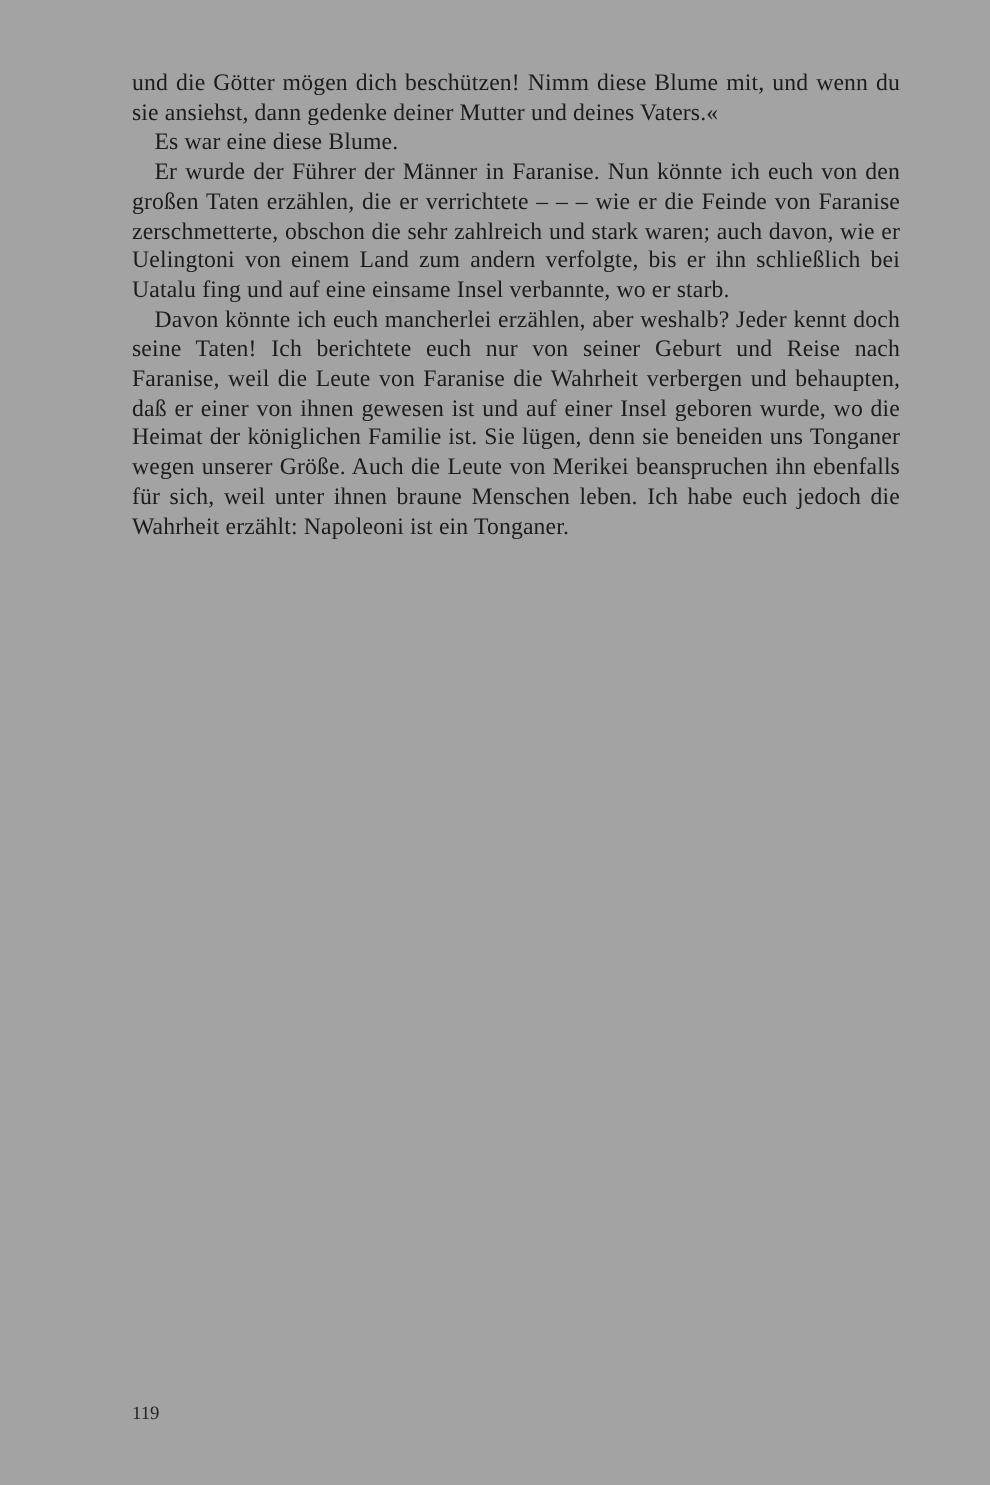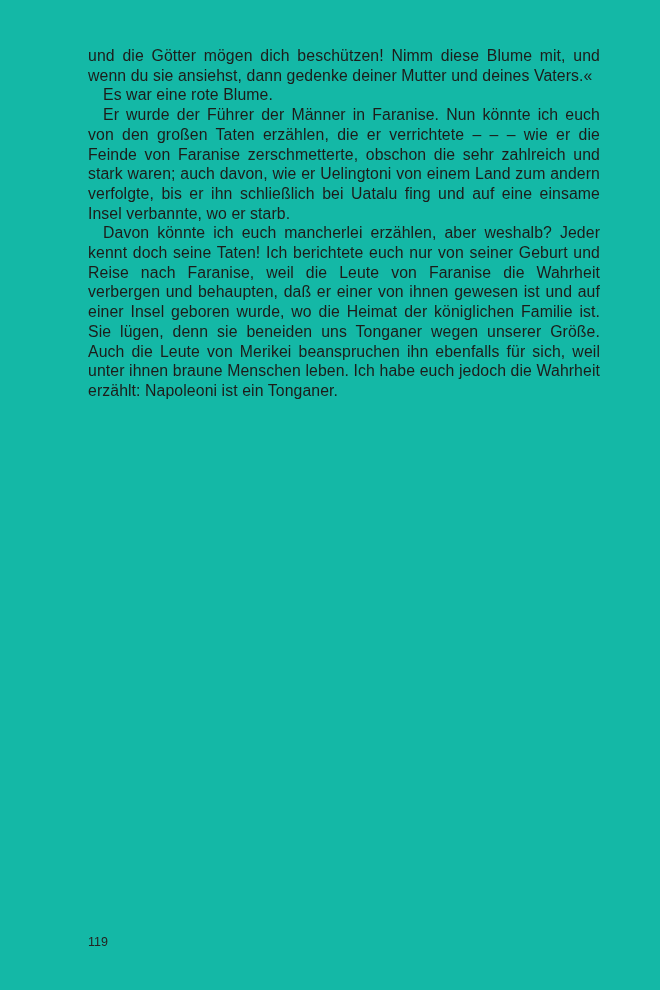--- a/index.html
+++ b/index.html
@@ -3,23 +3,23 @@
 <meta charset="utf-8">
 <style>
   html, body {
     margin: 0;
     padding: 0;
   }
   .page {
     position: relative;
     width: 660px;
     height: 990px;
-    background: #14b8a6;
+    background: #a3a3a3;
     overflow: hidden;
-    font-family: Liberation Sans, sans-serif;
+    font-family: Liberation Serif, serif;
     color: #1d1c1a;
   }
   .text-block {
     position: absolute;
     left: 88px;
     top: 46px;
     width: 512px;
     text-align: justify;
     font-size: 15.8px;
     line-height: 19.7px;
@@ -41,18 +41,18 @@
     line-height: 15px;
     color: #242321;
   }
 </style>
 </head>
 <body>
 
 <div class="page">
   <div class="text-block">
     <p>und die Götter mögen dich beschützen! Nimm diese Blume mit, und wenn du sie ansiehst, dann gedenke deiner Mutter und deines Vaters.«</p>
-    <p class="indented">Es war eine rote Blume.</p>
+    <p class="indented">Es war eine diese Blume.</p>
     <p class="indented">Er wurde der Führer der Männer in Faranise. Nun könnte ich euch von den großen Taten erzählen, die er verrichtete – – – wie er die Feinde von Faranise zerschmetterte, obschon die sehr zahlreich und stark waren; auch davon, wie er Uelingtoni von einem Land zum andern verfolgte, bis er ihn schließlich bei Uatalu fing und auf eine einsame Insel verbannte, wo er starb.</p>
     <p class="indented">Davon könnte ich euch mancherlei erzählen, aber weshalb? Jeder kennt doch seine Taten! Ich berichtete euch nur von seiner Geburt und Reise nach Faranise, weil die Leute von Faranise die Wahrheit verbergen und behaupten, daß er einer von ihnen gewesen ist und auf einer Insel geboren wurde, wo die Heimat der königlichen Familie ist. Sie lügen, denn sie beneiden uns Tonganer wegen unserer Größe. Auch die Leute von Merikei beanspruchen ihn ebenfalls für sich, weil unter ihnen braune Menschen leben. Ich habe euch jedoch die Wahrheit erzählt: Napoleoni ist ein Tonganer.</p>
   </div>
   <div class="folio">119</div>
 </div>
 
 </body></html>

